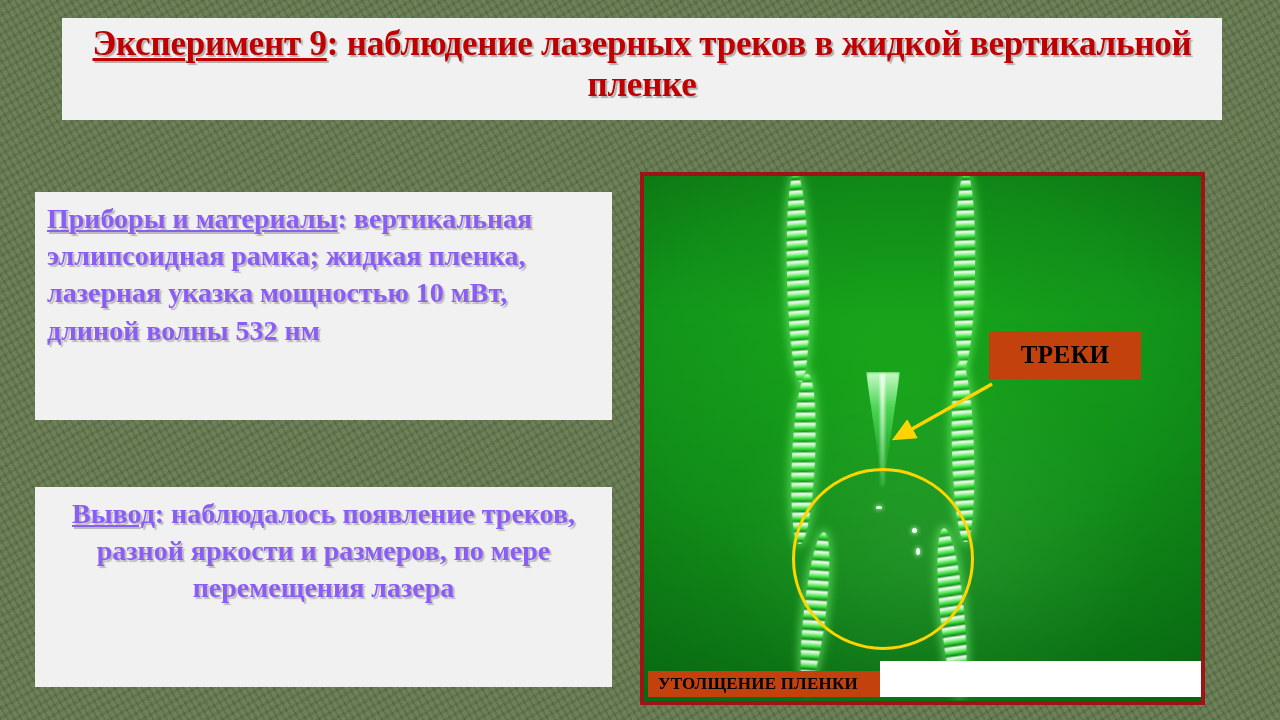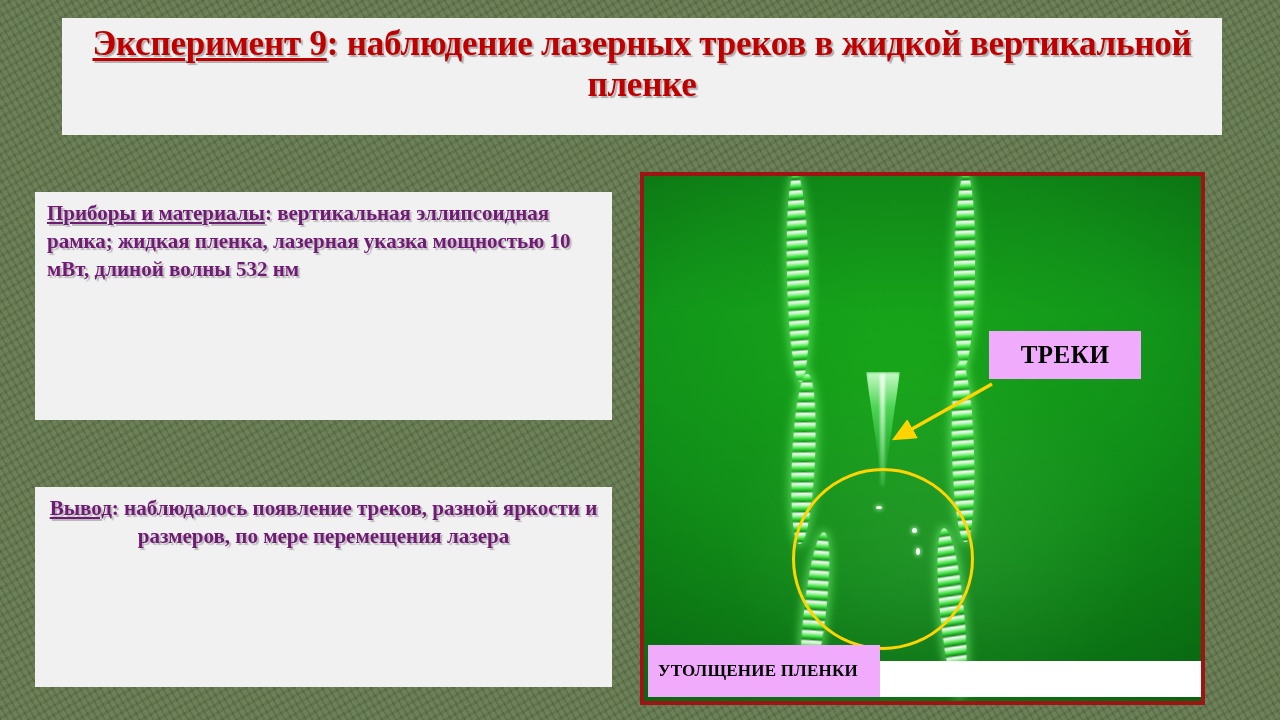--- a/index.html
+++ b/index.html
@@ -52,21 +52,21 @@
     position: absolute;
     background: #f1f1f1;
     box-sizing: border-box;
   }
 
   
   #title-panel {
     left: 62px;
     top: 18px;
     width: 1160px;
-    height: 117px;
+    height: 102px;
     padding: 6px 14px 0 14px;
     display: flex;
     align-items: flex-start;
     justify-content: center;
   }
   #title-text {
     font-size: 35px;
     font-weight: bold;
     line-height: 1.16;
     color: #c00000;
@@ -90,24 +90,24 @@
   }
   #conclusion-panel {
     left: 35px;
     top: 487px;
     width: 577px;
     height: 200px;
     padding: 8px 12px 0 12px;
     text-align: center;
   }
   .body-text {
-    font-size: 21px;
+    font-size: 28px;
     font-weight: bold;
     line-height: 1.33;
-    color: #701a75;
+    color: #8b5cf6;
     text-shadow: 2px 2px 1px rgba(150,150,150,0.6);
   }
   .heading-underline {
     text-decoration: underline;
     text-decoration-thickness: 2px;
     text-underline-offset: 2px;
   }
 
   
   #photo-frame {
@@ -220,35 +220,35 @@
     position: absolute;
     inset: 0;
     width: 100%;
     height: 100%;
     pointer-events: none;
   }
 
   
   .photo-label {
     position: absolute;
-    background: #f0abfc;
+    background: #c2410c;
     color: #000;
     font-weight: bold;
     display: flex;
     align-items: center;
     justify-content: center;
     box-sizing: border-box;
   }
   #label-tracks {
     left: 345px; top: 155px; width: 152px; height: 48px;
     font-size: 25px;
     letter-spacing: 0.5px;
   }
   #label-thickening {
-    left: 4px; bottom: 4px; width: 232px; height: 52px;
+    left: 4px; bottom: 4px; width: 232px; height: 26px;
     font-size: 17px;
     letter-spacing: 0.2px;
     justify-content: flex-start;
     padding-left: 10px;
   }
   #photo-bottom-strip {
     position: absolute;
     left: 236px; bottom: 4px;
     width: 321px; height: 36px;
     background: #ffffff;

